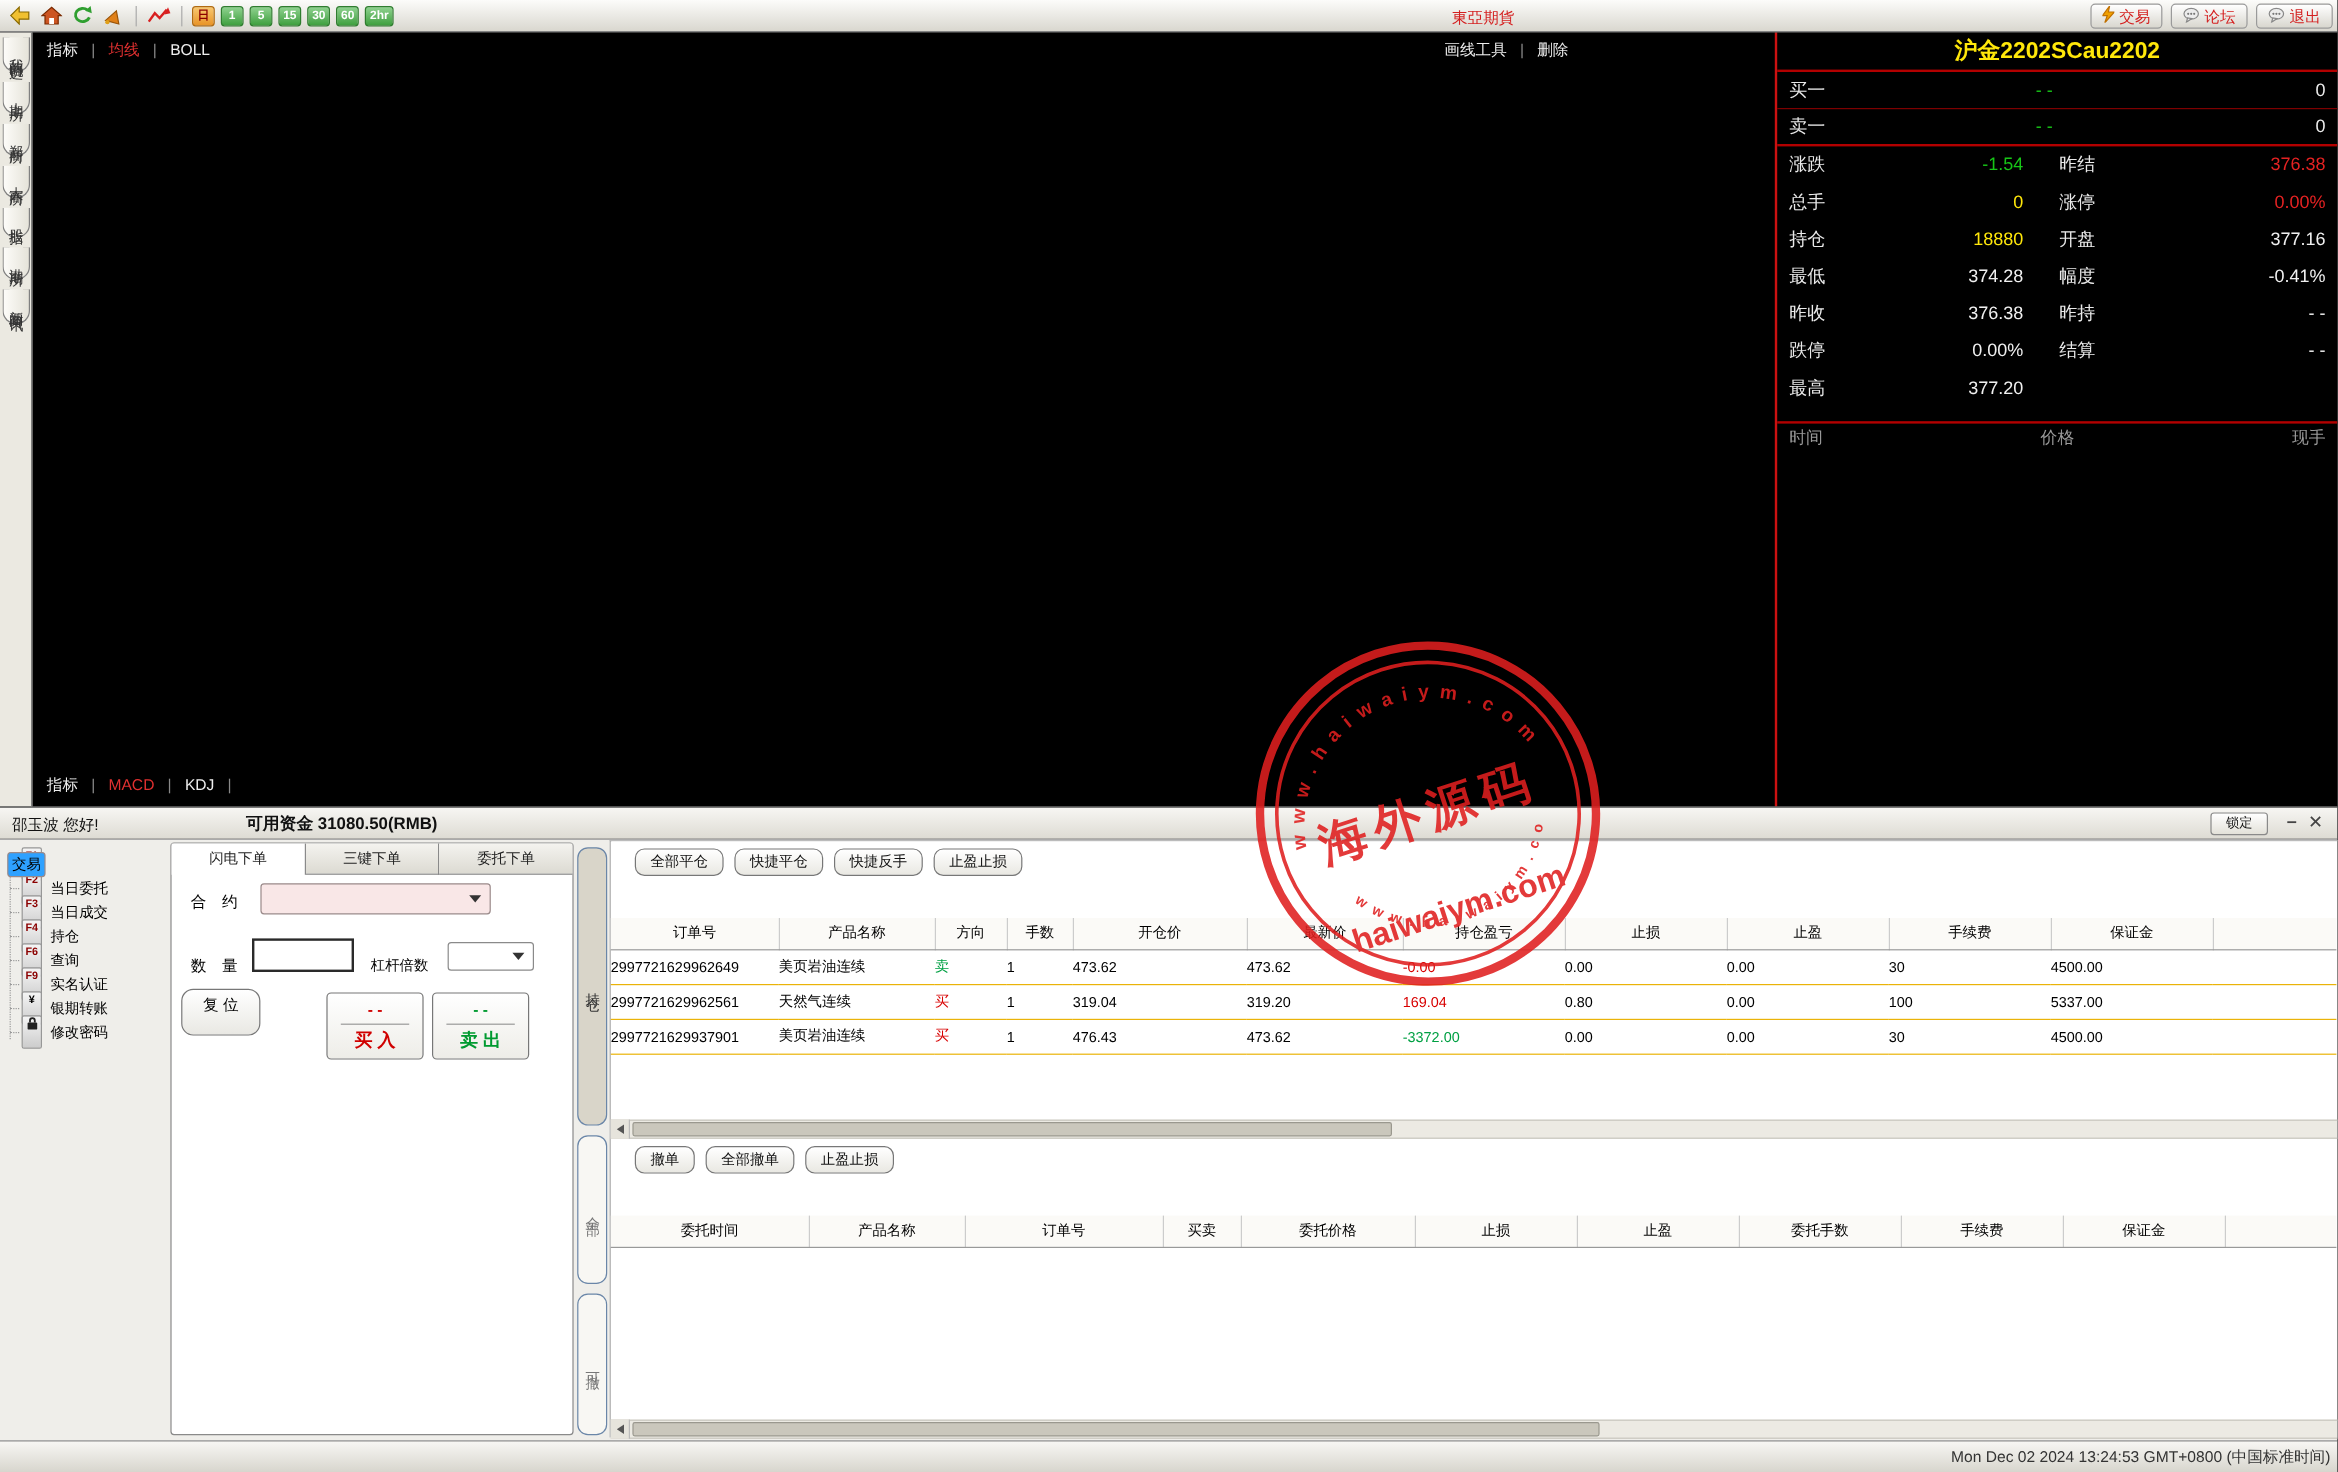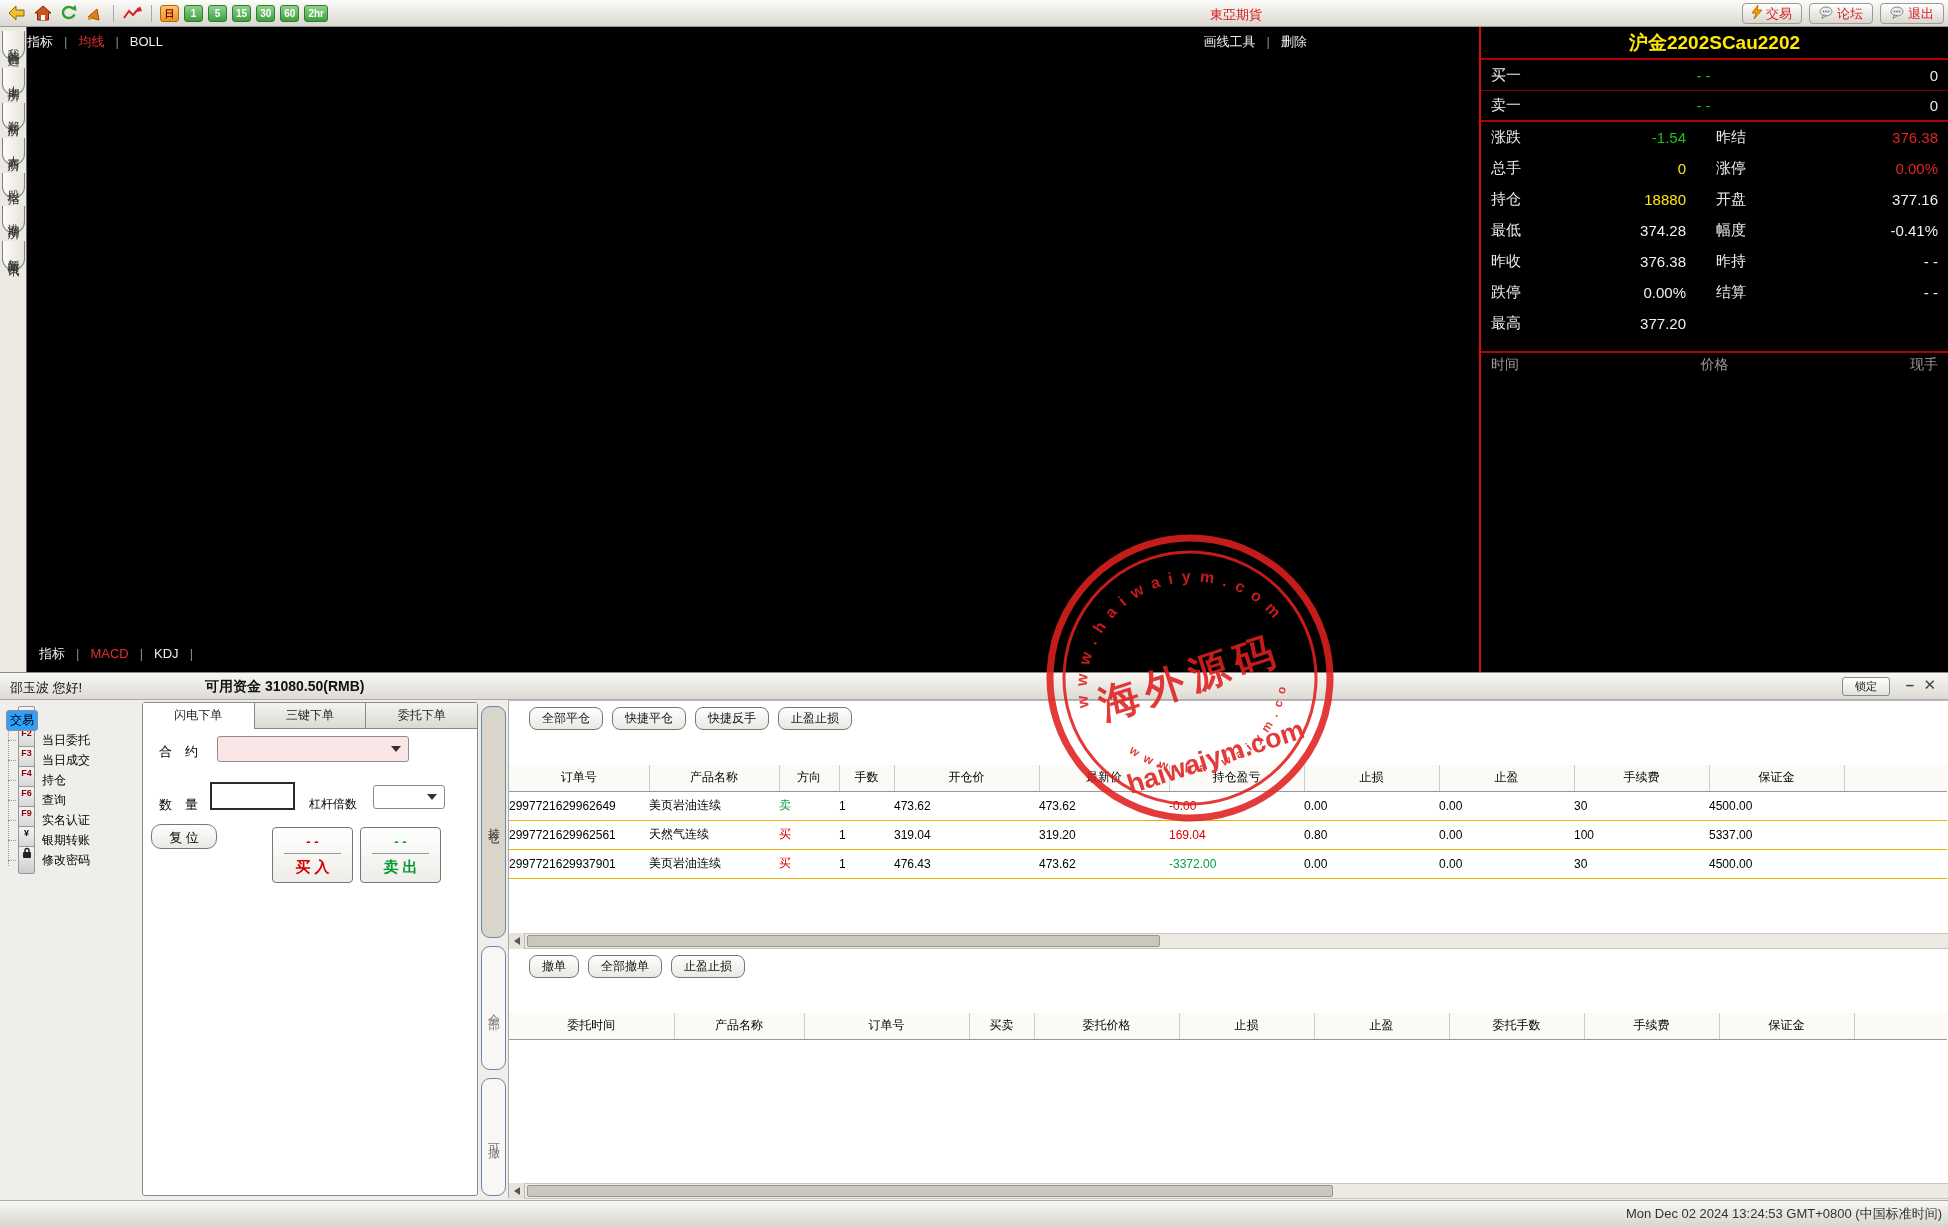--- a/index.html
+++ b/index.html
@@ -27,21 +27,21 @@
   .sidebar { position:absolute; left:0; top:27px; width:27px; height:645px; background:#ebe9e1;
     border-right:1px solid #666; display:flex; flex-direction:column; align-items:center;
     padding-top:4px; gap:8px; z-index:5; }
   .vtab { width:23px; background:linear-gradient(to right,#fdfcf9,#e5e3d9); border:1px solid #808080;
     border-top:none; border-radius:0 0 11px 11px; writing-mode:vertical-rl; text-orientation:upright;
     font-size:12px; color:#333; display:flex; align-items:center; justify-content:center;
     padding:8px 0 12px 0; letter-spacing:2px; }
 
   
   .chart { position:absolute; left:27px; top:27px; width:1452px; height:645px; background:#000; }
-  .chart-top { position:absolute; left:0; top:6px; color:#eee; font-size:13px; }
+  .chart-top { position:absolute; left:12px; top:6px; color:#eee; font-size:13px; }
   .chart-topright { position:absolute; right:172px; top:6px; color:#eee; font-size:13px; }
   .chart-bottom { position:absolute; left:12px; bottom:9px; color:#eee; font-size:13px; }
   .sep { color:#888; margin:0 11px; }
   .ind-red { color:#e03030; }
 
   
   .quote { position:absolute; left:1479px; top:27px; width:469px; height:645px; background:#000;
     border-left:2px solid #cc1111; color:#eaeaea; font-size:15px; }
   .q-title { height:33px; line-height:32px; text-align:center; color:#ffe70a; font-weight:bold;
     font-size:19px; border-bottom:2px solid #b30000; }
@@ -96,21 +96,21 @@
   .ftab.active { background:#fff; border-bottom:none; }
   .flabel { position:absolute; font-size:13px; color:#000; }
   .sel { position:absolute; border:1px solid #9a8a8a; border-radius:3px; background:#fff; }
   .sel .chev { position:absolute; right:7px; top:9px; width:0; height:0;
     border:5px solid transparent; border-top:6px solid #333; }
   .sel-contract { left:74px; top:33px; width:192px; height:26px; background:#f9e7e7; }
   .inp-qty { position:absolute; left:67px; top:79px; width:85px; height:28px; border:2px solid #2a2a2a;
     background:#fff; font-size:13px; padding:0 4px; }
   .sel-lev { left:230px; top:82px; width:72px; height:24px; border-color:#8a8a8a; }
   .sel-lev .chev { top:8px; }
-  .btn-reset { position:absolute; left:8px; top:121px; width:66px; height:25px; border:1px solid #777;
+  .btn-reset { position:absolute; left:8px; top:121px; width:66px; height:39px; border:1px solid #777;
     border-radius:10px; background:linear-gradient(#ffffff,#e9e8e3); font-size:13px; text-align:center; line-height:25px; }
   .trade-btn { position:absolute; top:124px; width:81px; height:56px; border:1px solid #777; border-radius:4px;
     background:linear-gradient(#ffffff,#eeede8); display:flex; flex-direction:column; align-items:center; justify-content:center; }
   .btn-buy { left:129px; color:#d00000; }
   .btn-sell { left:217px; color:#009a30; }
   .trade-price { font-weight:bold; font-size:13px; border-bottom:1px solid #999; width:72%; text-align:center;
     padding-bottom:4px; margin-bottom:4px; }
   .trade-label { font-size:15px; font-weight:bold; }
 
   .stab { position:absolute; left:481px; width:25px; border:1px solid #6a86a8; border-radius:9px;

